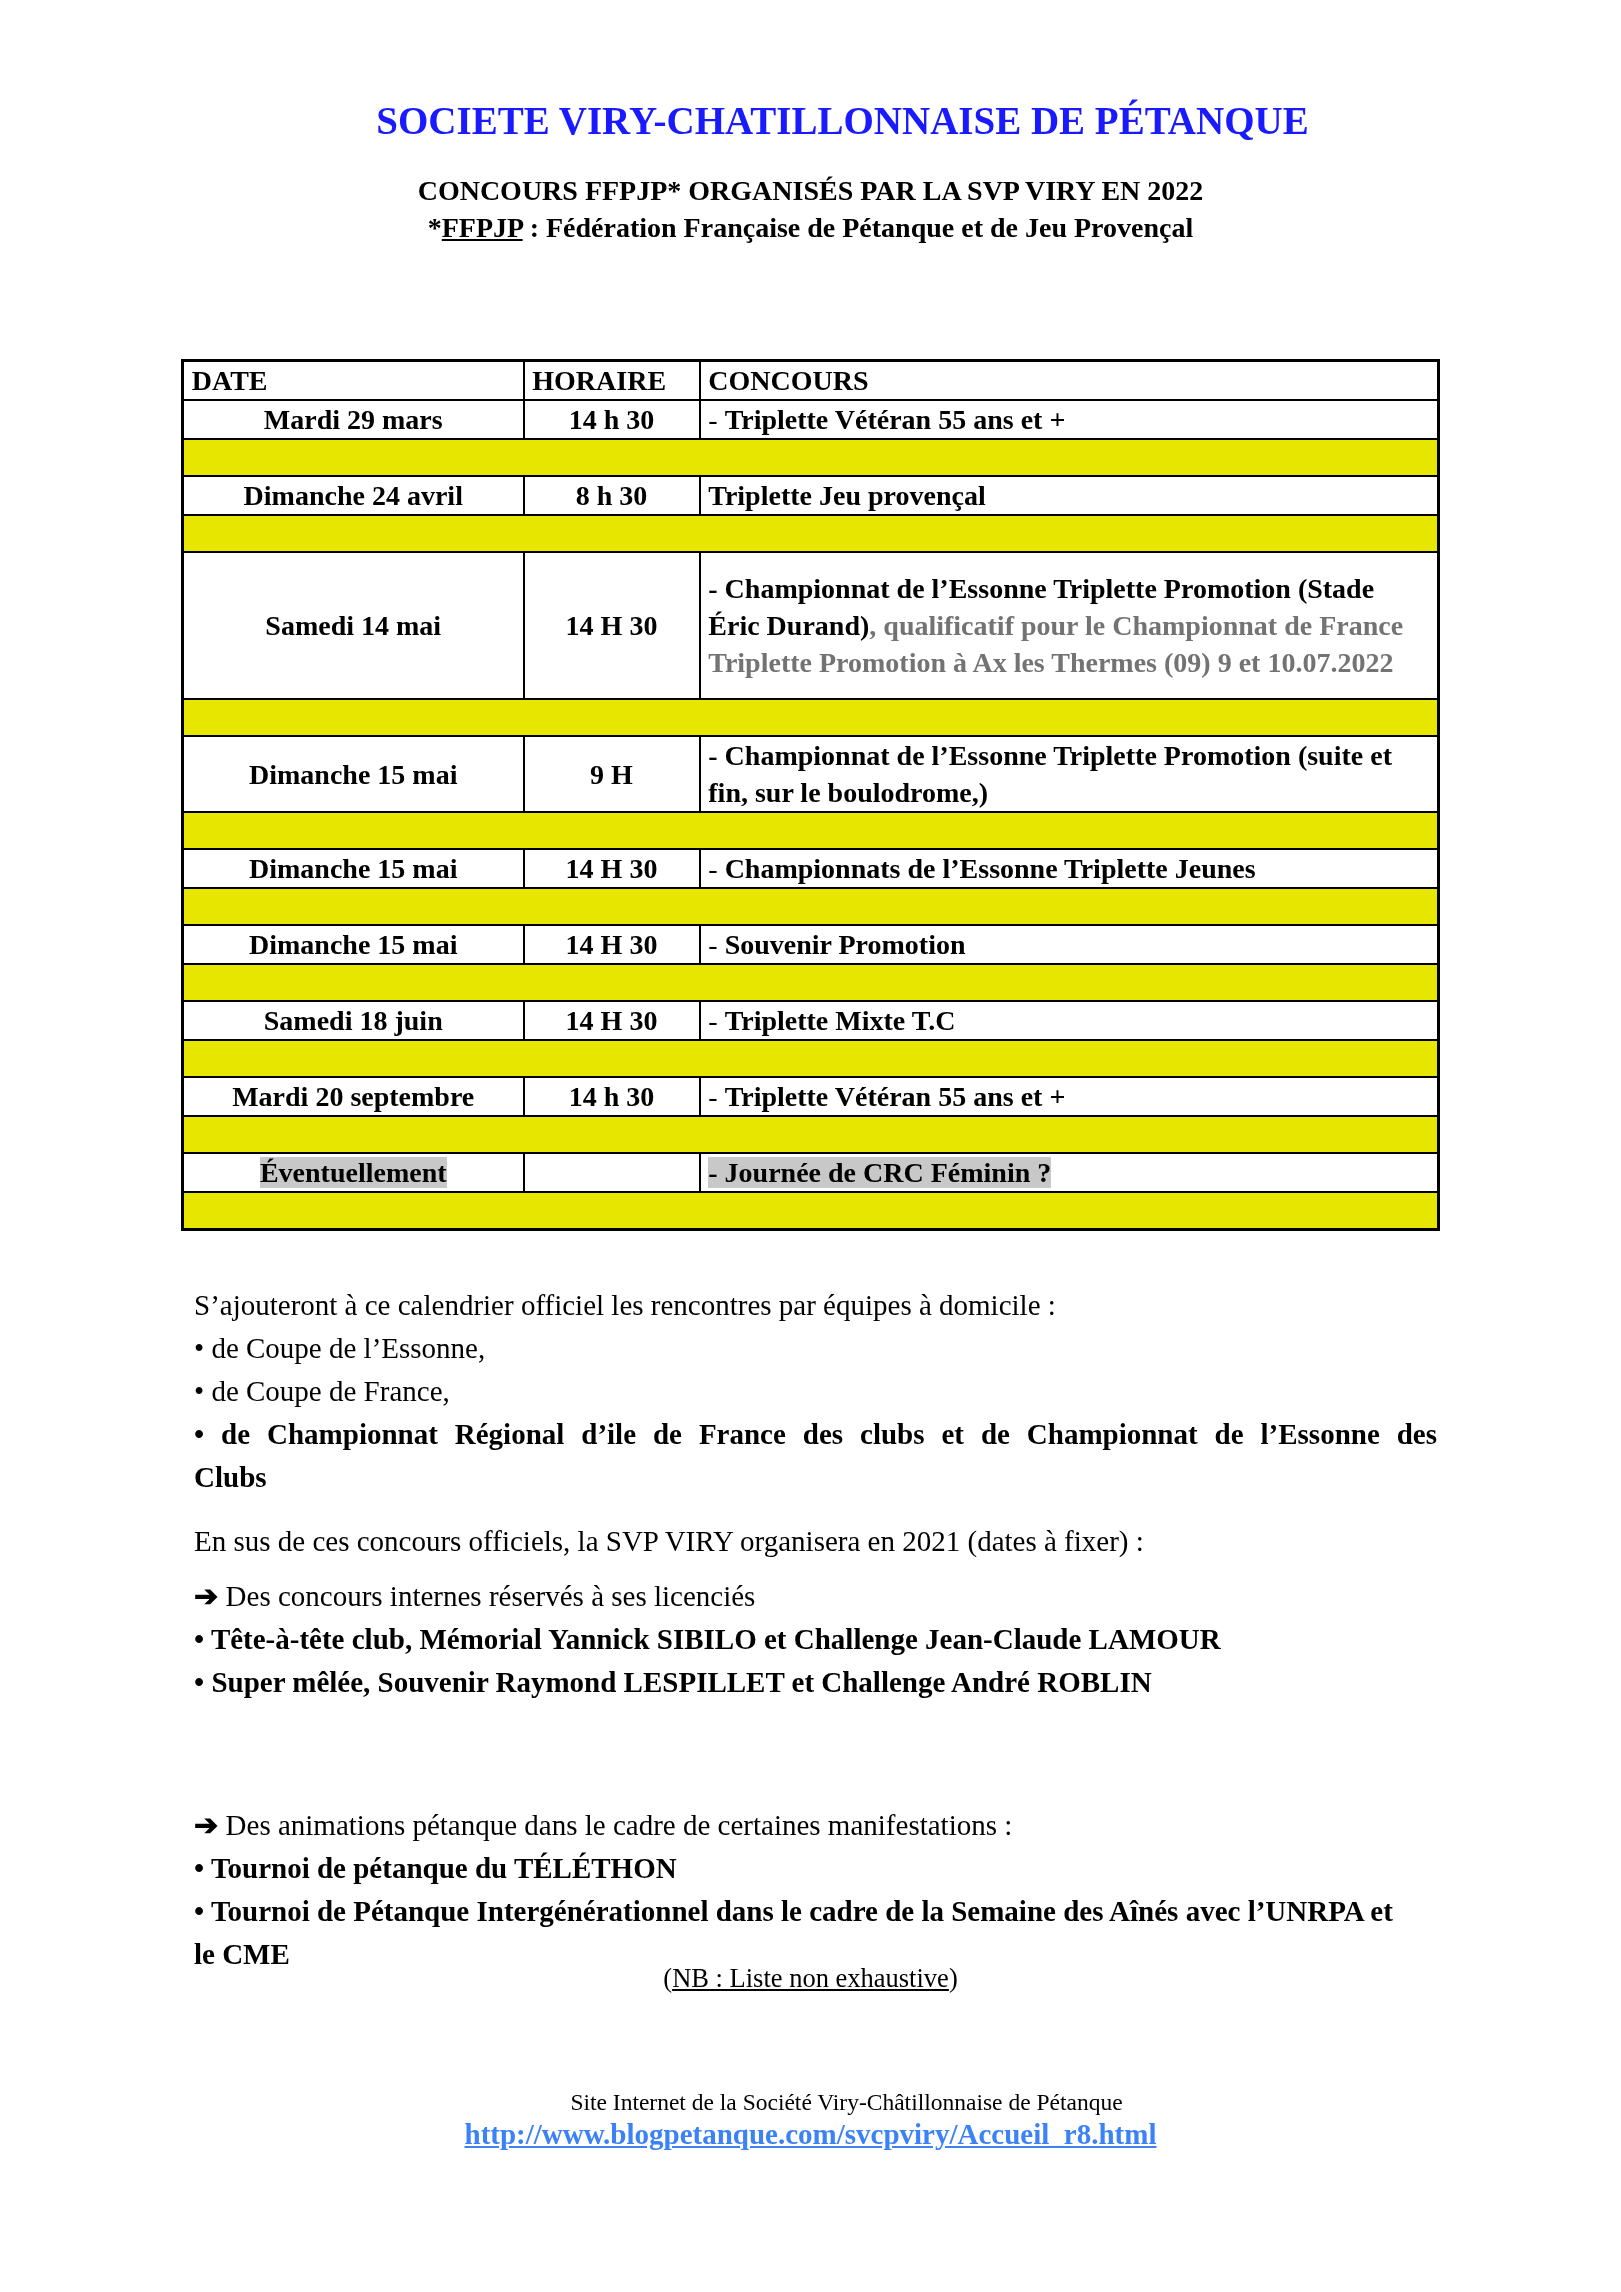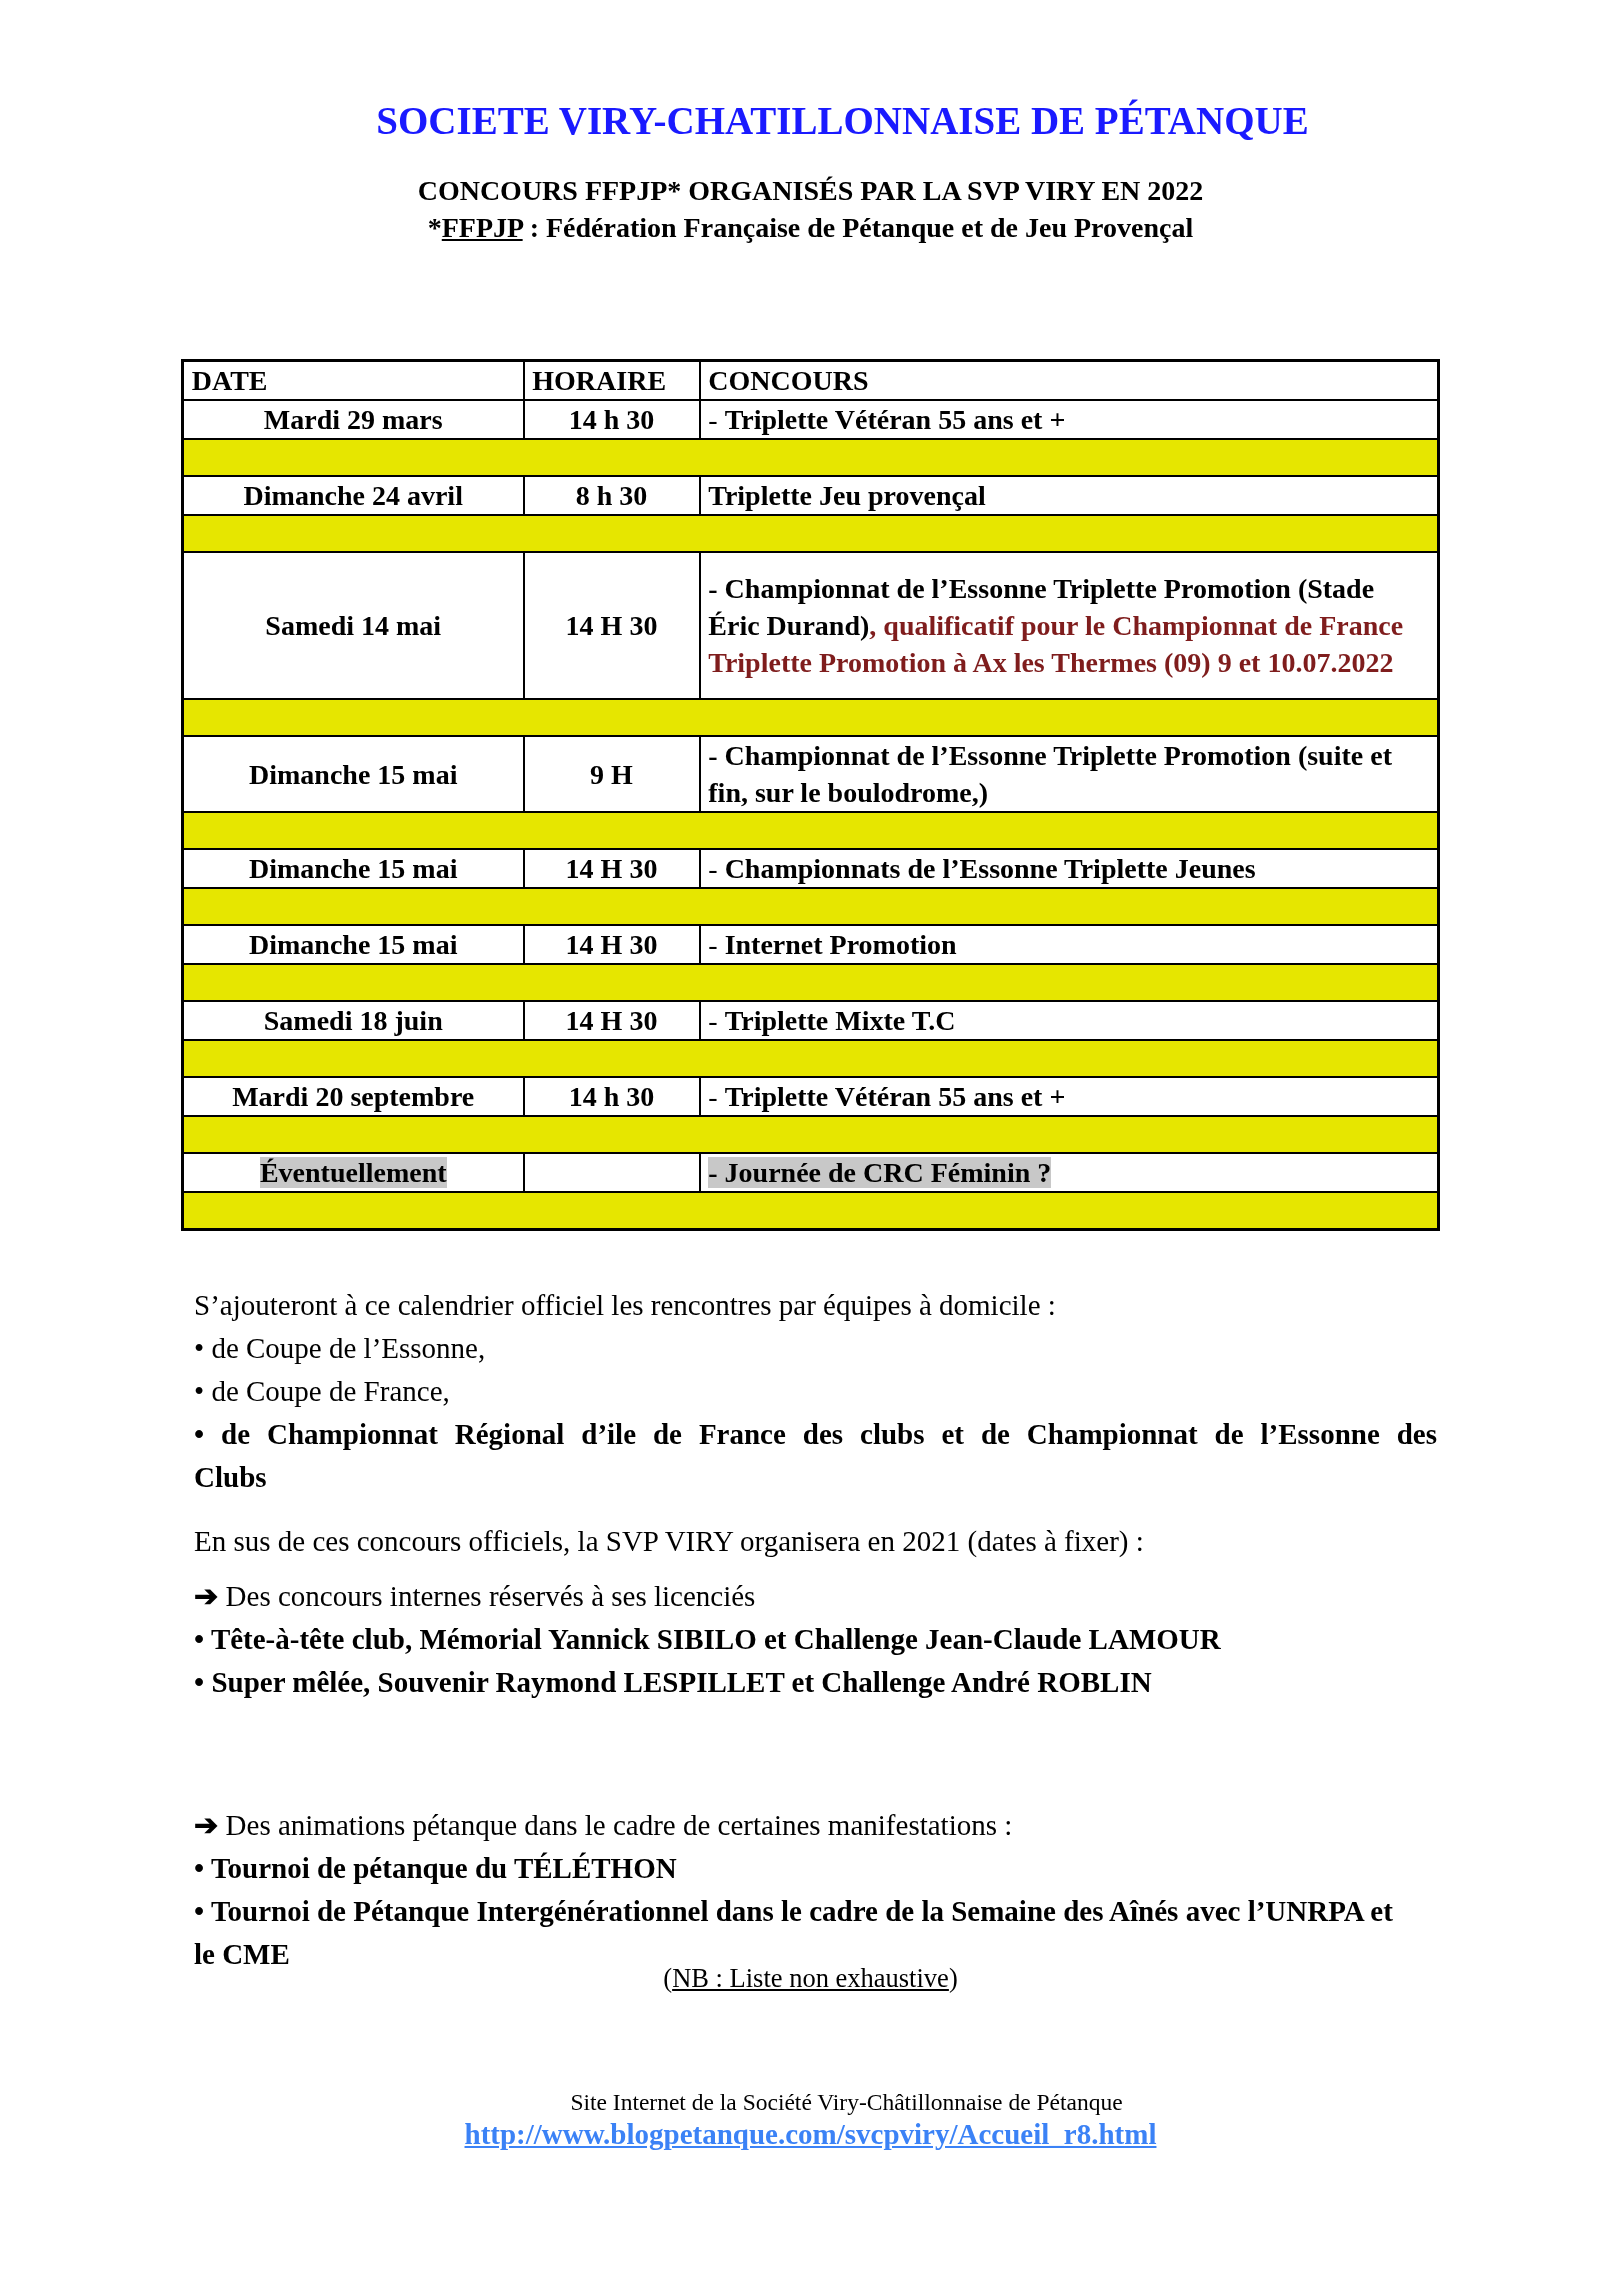--- a/index.html
+++ b/index.html
@@ -26,21 +26,21 @@
   }
   .tbl td {
     border: 2px solid #000; padding: 0 7.8px; font-size: 28px; line-height: 37px;
     font-weight: bold; vertical-align: middle;
   }
   .tbl td.c { text-align: center; }
   .tbl tr.head td { height: 37px; text-align: left; }
   .tbl tr.sep td { background: #e6e600; height: 35px; padding: 0; }
   .tbl tr.ev td { height: 35px; }
   .reg { font-weight: normal; }
-  .blue { color: #7f1d1d; }
+  .blue { color: #737373; }
   .grey { background: #c8c8c8; margin-top: 44px; }
 
   .body-text {
     left: 194px; width: 1243px; font-size: 29px; line-height: 43px;
   }
   .body-text p { margin: 0; }
   .b { font-weight: bold; }
   .just { text-align: justify; text-align-last: left; }
   .nb { font-size: 26.5px; }
   .footer1 { top: 2088px; font-size: 23.5px; line-height: 29px; padding-left: 36px; }
@@ -104,21 +104,21 @@
     <td class="c">Dimanche 15 mai</td>
     <td class="c">14 H 30</td>
     <td><span class="reg">- </span><span>Championnats de l’Essonne Triplette Jeunes</span></td>
   </tr>
   <tr class="sep">
         <td colspan="3"></td>
       </tr>
   <tr style="height:37px">
     <td class="c">Dimanche 15 mai</td>
     <td class="c">14 H 30</td>
-    <td><span class="reg">- </span><span>Internet Promotion</span></td>
+    <td><span class="reg">- </span><span>Souvenir Promotion</span></td>
   </tr>
   <tr class="sep">
         <td colspan="3"></td>
       </tr>
   <tr style="height:37px">
     <td class="c">Samedi 18 juin</td>
     <td class="c">14 H 30</td>
     <td><span class="reg">- </span><span>Triplette Mixte T.C</span></td>
   </tr>
   <tr class="sep">

